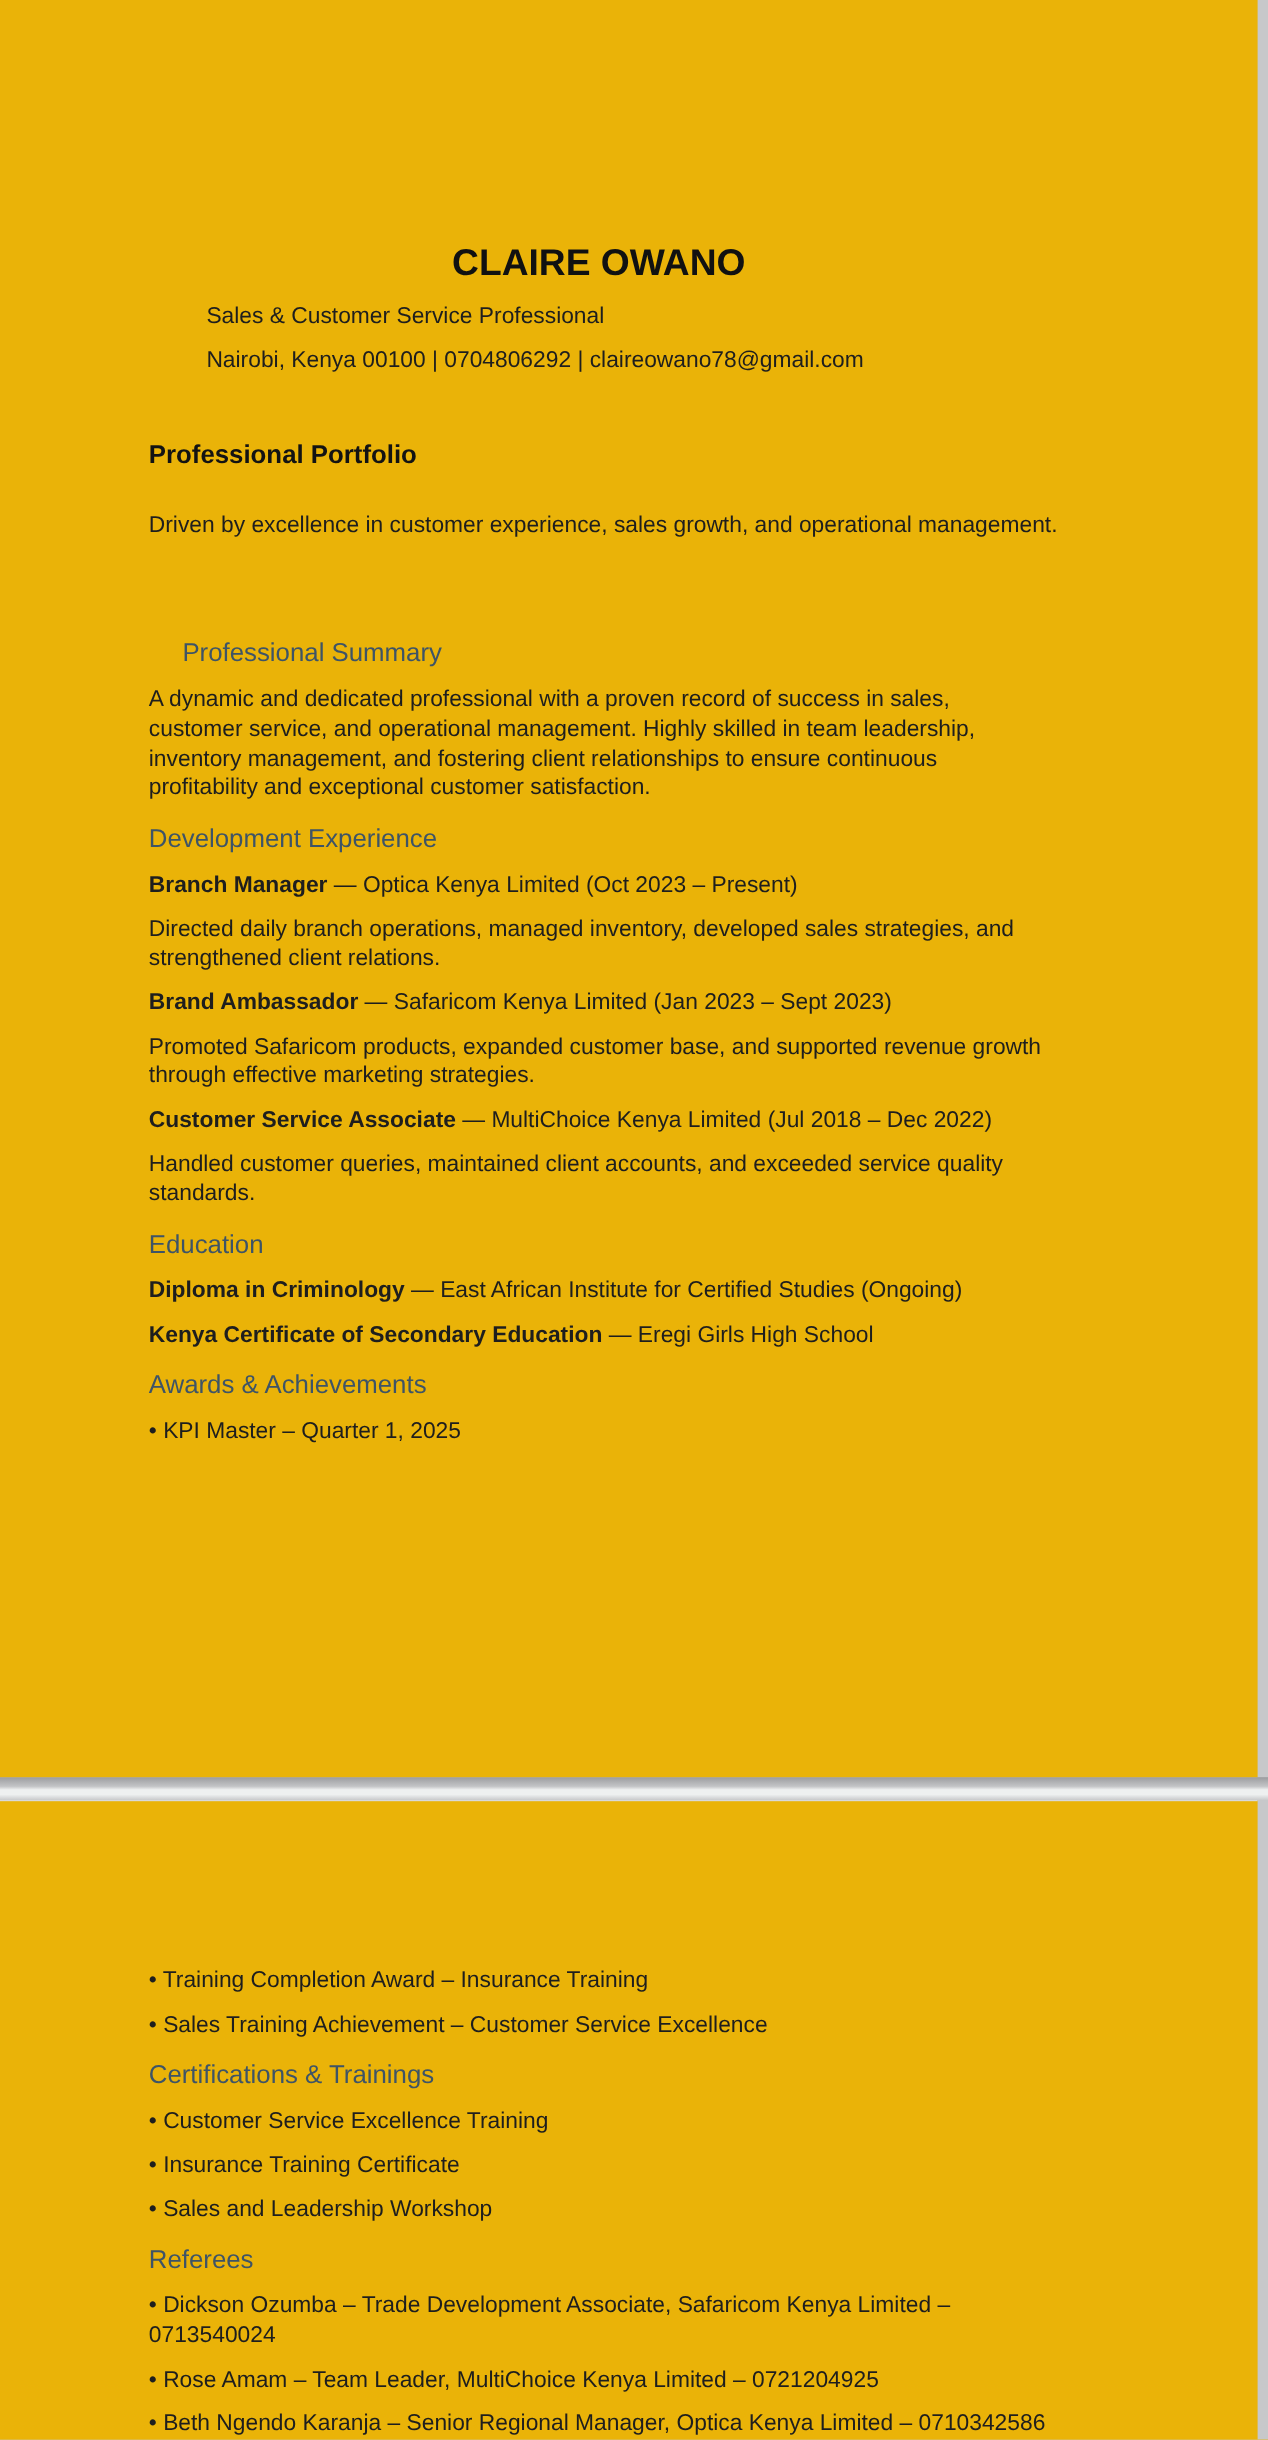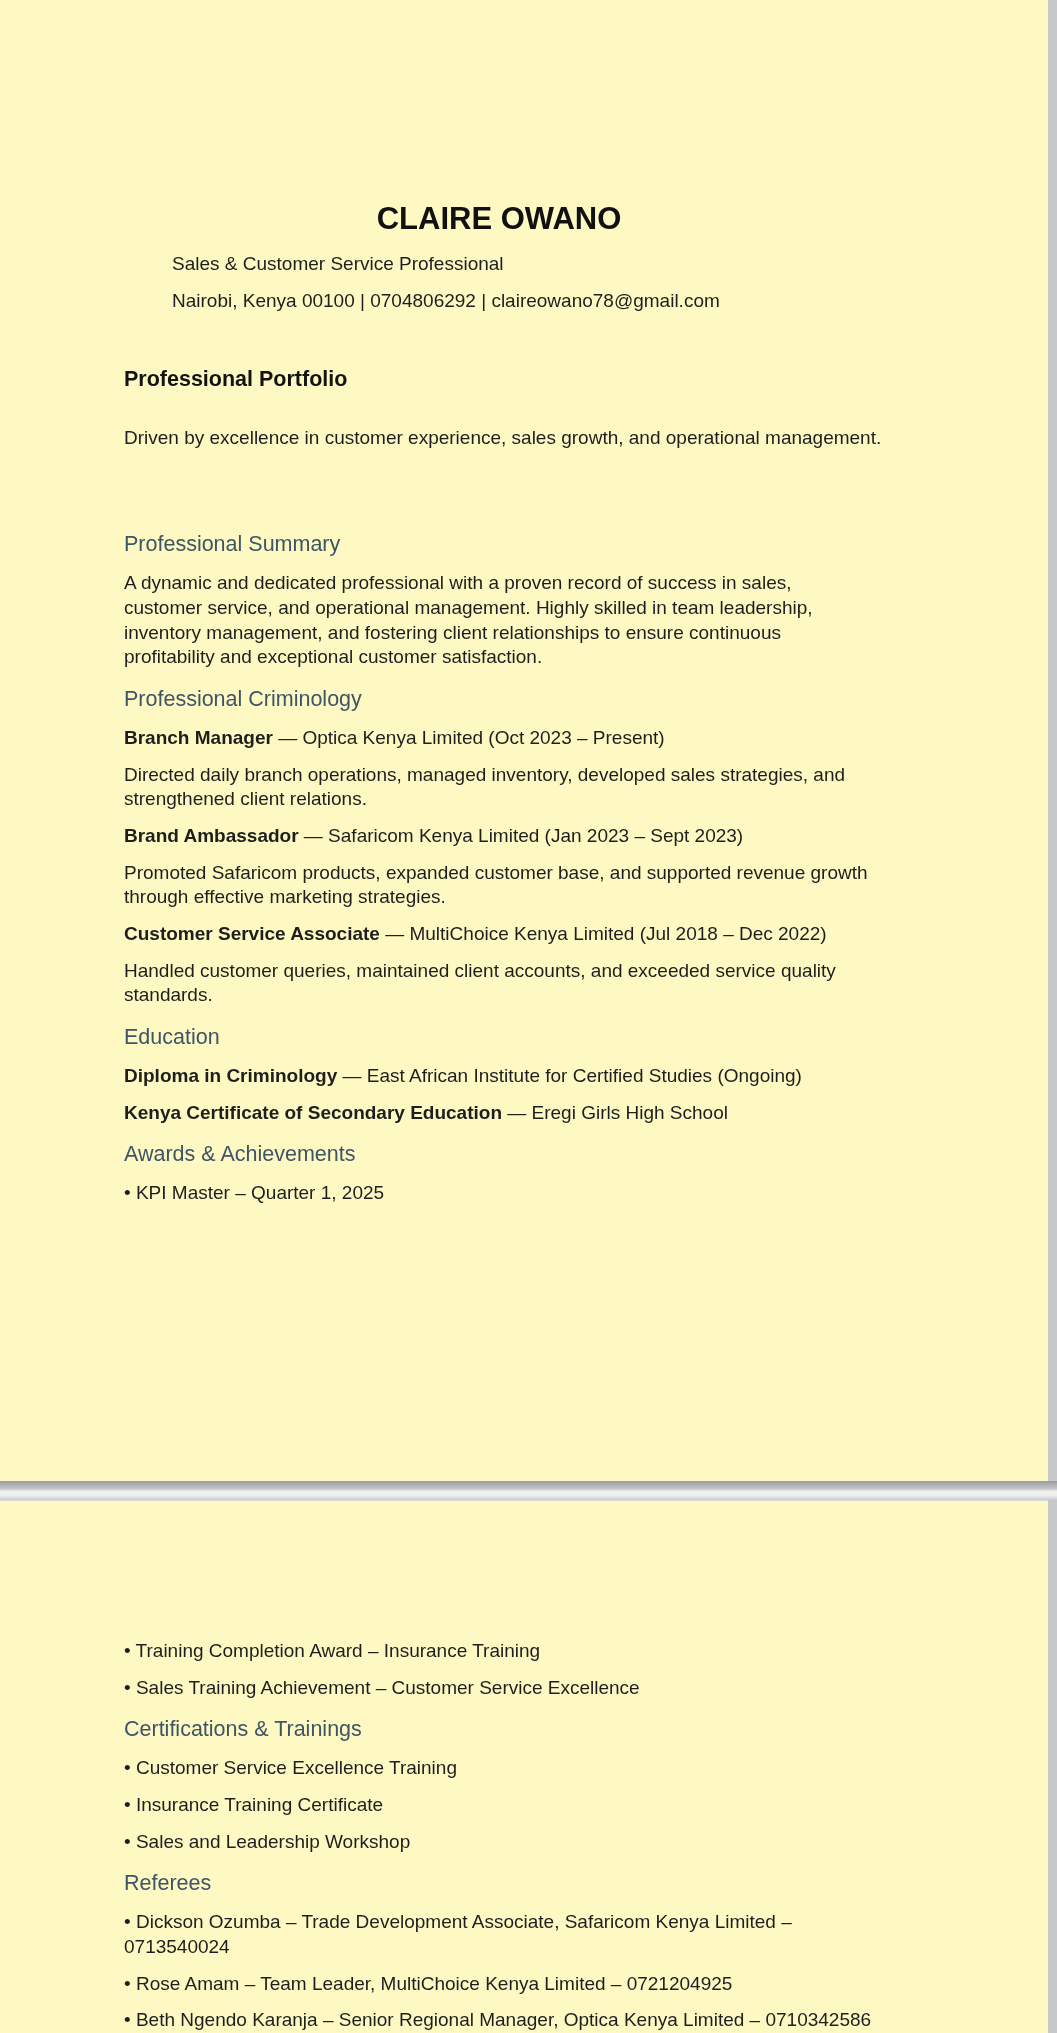--- a/index.html
+++ b/index.html
@@ -7,21 +7,21 @@
     width: 1057px;
     height: 2033px;
     overflow: hidden;
     background: #c7c8ca;
     font-family: "Liberation Sans", sans-serif;
     color: #1e1e1e;
   }
   .page {
     width: 1048px;
     box-sizing: border-box;
-    background: #fef9c3;
+    background: #eab308;
     padding-left: 124px;
     padding-right: 174px;
     font-size: 19px;
     line-height: 1.3;
     position: relative;
   }
   .page-1 {
     height: 1481px;
     padding-top: 200px;
   }
@@ -55,41 +55,41 @@
     margin: 32px 0 0 0;
     white-space: nowrap;
   }
   h3.section-heading {
     font-size: 21.5px;
     font-weight: 400;
     color: #3e5467;
     margin: 16px 0 12px 0;
     line-height: 1.3;
   }
-  h3.first-section { margin-top: 81px; }
+  h3.first-section { margin-top: 81px; margin-left: 28px; }
   .entry-title { font-weight: bold; }
   .bullet-item .bullet-glyph { display: inline; }
   .wrap-narrow { max-width: 700px; }
 </style>
 </head>
 <body>
 
 <div class="page page-1">
 
   <h1 class="name">CLAIRE OWANO</h1>
   <p class="subtitle">Sales &amp; Customer Service Professional</p>
   <p class="contact">Nairobi, Kenya 00100 | 0704806292 | claireowano78@gmail.com</p>
 
   <div class="portfolio-heading">Professional Portfolio</div>
   <p class="tagline">Driven by excellence in customer experience, sales growth, and operational management.</p>
 
   <h3 class="section-heading first-section">Professional Summary</h3>
   <p>A dynamic and dedicated professional with a proven record of success in sales, customer service, and operational management. Highly skilled in team leadership, inventory management, and fostering client relationships to ensure continuous profitability and exceptional customer satisfaction.</p>
 
-  <h3 class="section-heading">Professional Criminology</h3>
+  <h3 class="section-heading">Development Experience</h3>
 
   <p><span class="entry-title">Branch Manager</span><span> — Optica Kenya Limited (Oct 2023 – Present)</span></p>
   <p>Directed daily branch operations, managed inventory, developed sales strategies, and strengthened client relations.</p>
 
   <p><span class="entry-title">Brand Ambassador</span><span> — Safaricom Kenya Limited (Jan 2023 – Sept 2023)</span></p>
   <p>Promoted Safaricom products, expanded customer base, and supported revenue growth through effective marketing strategies.</p>
 
   <p><span class="entry-title">Customer Service Associate</span><span> — MultiChoice Kenya Limited (Jul 2018 – Dec 2022)</span></p>
   <p>Handled customer queries, maintained client accounts, and exceeded service quality standards.</p>
 

